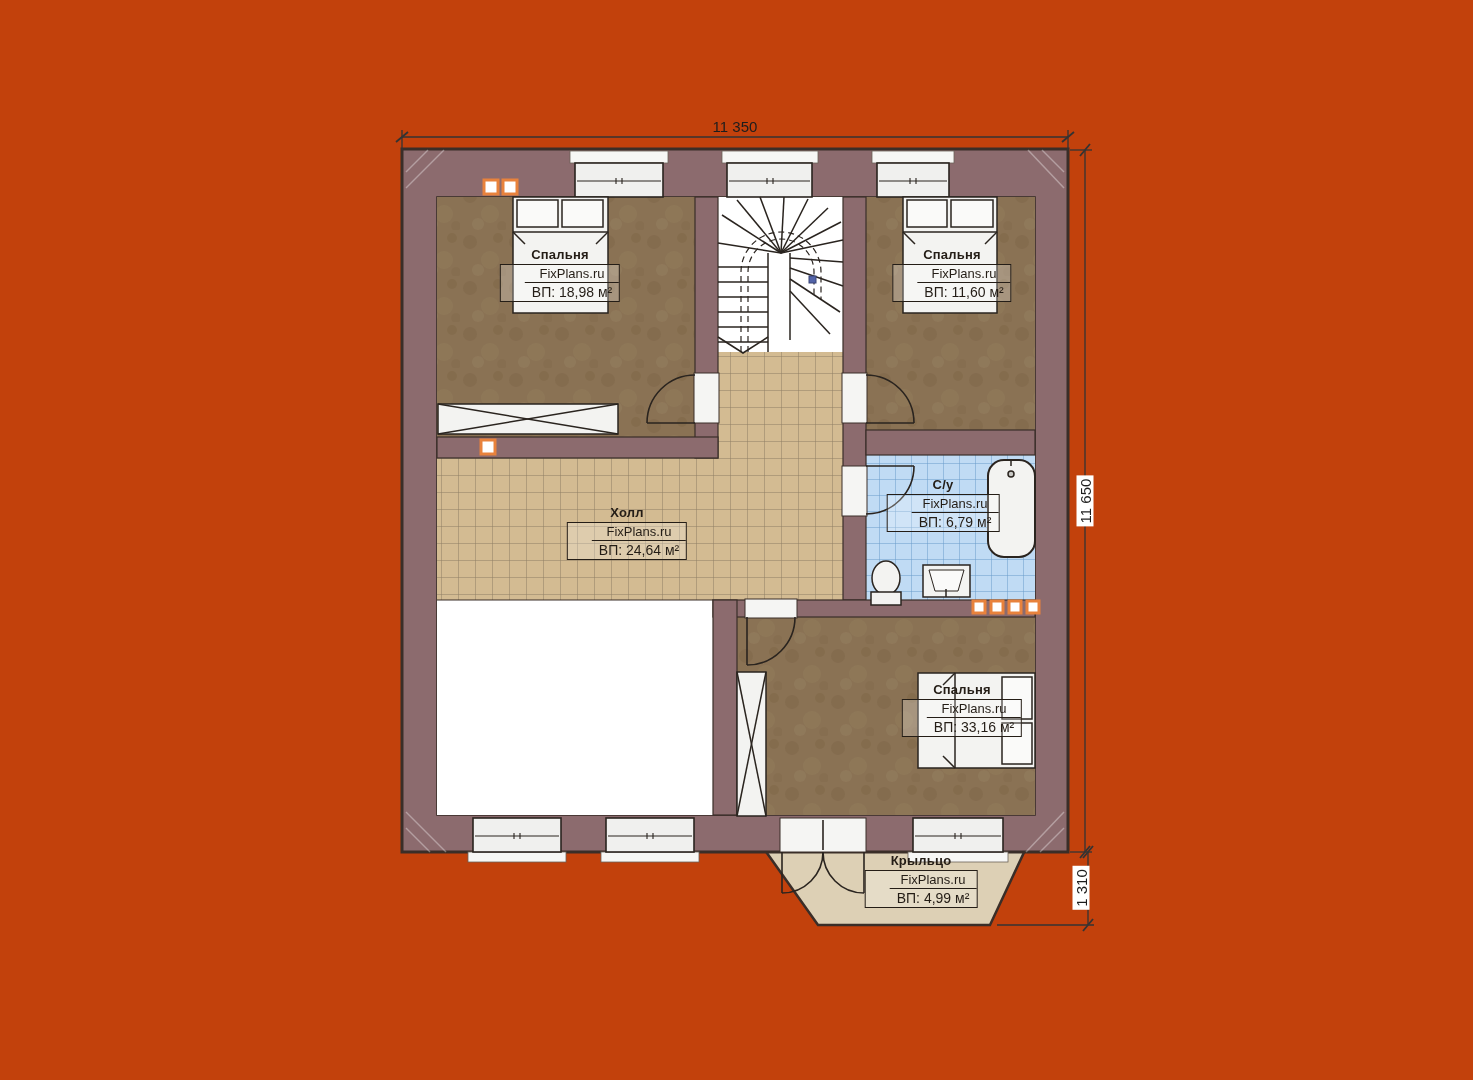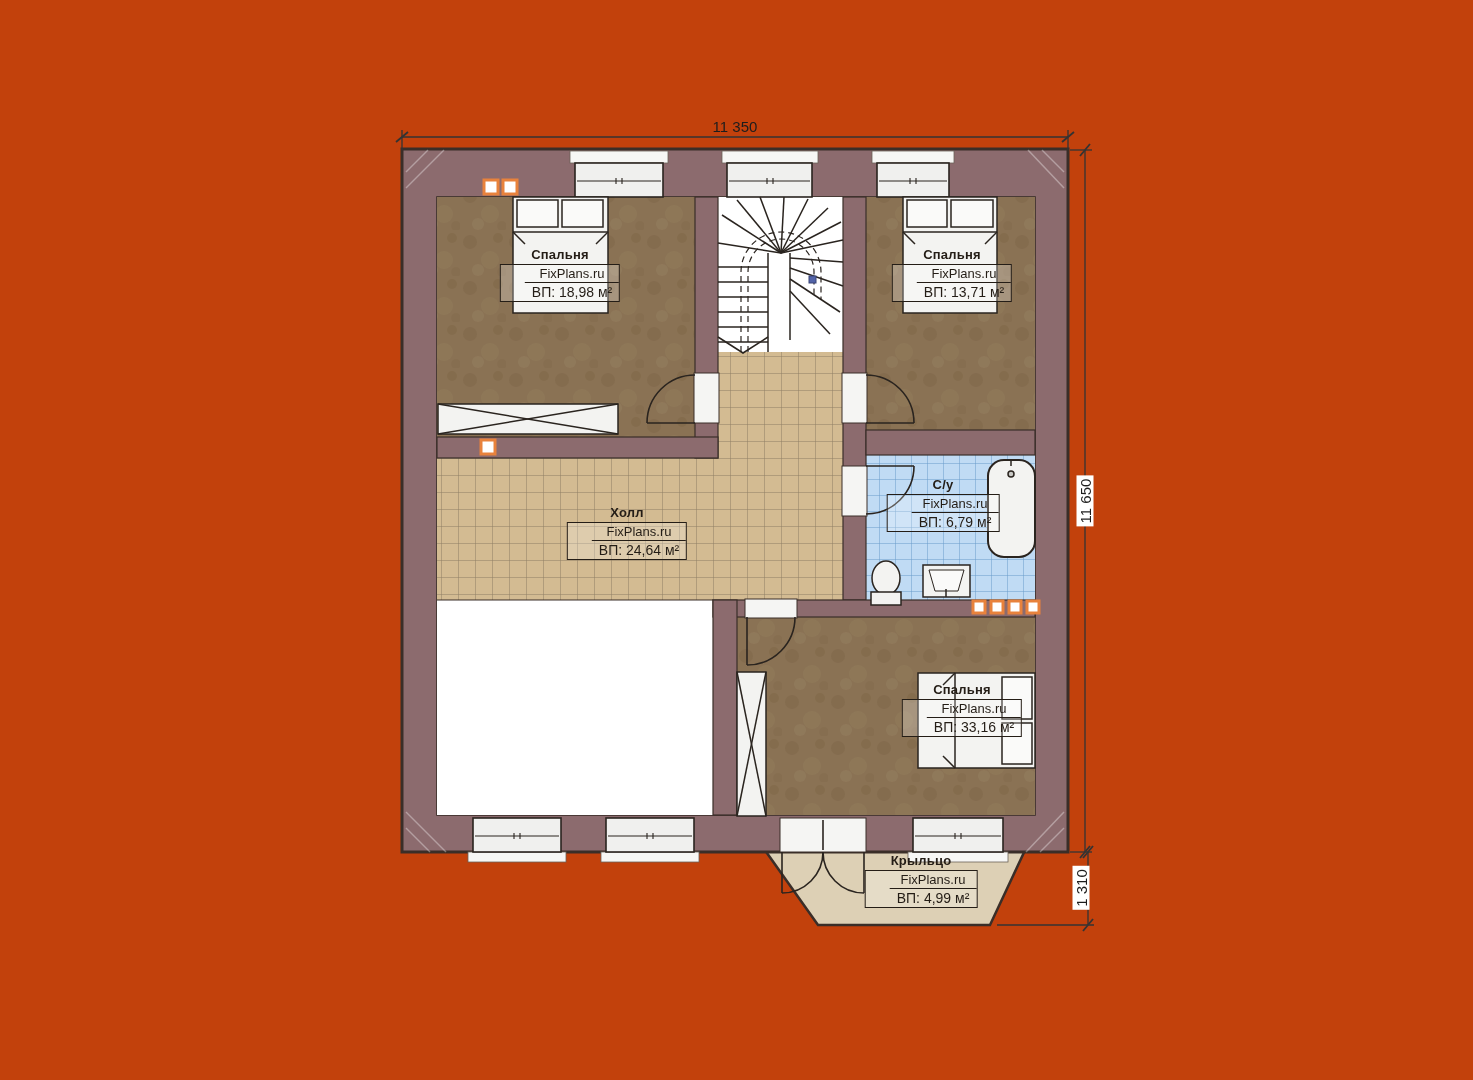--- a/index.html
+++ b/index.html
@@ -283,21 +283,21 @@
   <div class="label-box">
     <div class="wm">FixPlans.ru</div>
     <div class="area">ВП: 18,98 м²</div>
   </div>
 </div>
 
 <div class="room-label" style="left:952px;top:247px;">
   <div class="room-name">Спальня</div>
   <div class="label-box">
     <div class="wm">FixPlans.ru</div>
-    <div class="area">ВП: 13,71 м²</div>
+    <div class="area">ВП: 11,60 м²</div>
   </div>
 </div>
 
 <div class="room-label" style="left:627px;top:505px;">
   <div class="room-name">Холл</div>
   <div class="label-box">
     <div class="wm">FixPlans.ru</div>
     <div class="area">ВП: 24,64 м²</div>
   </div>
 </div>

